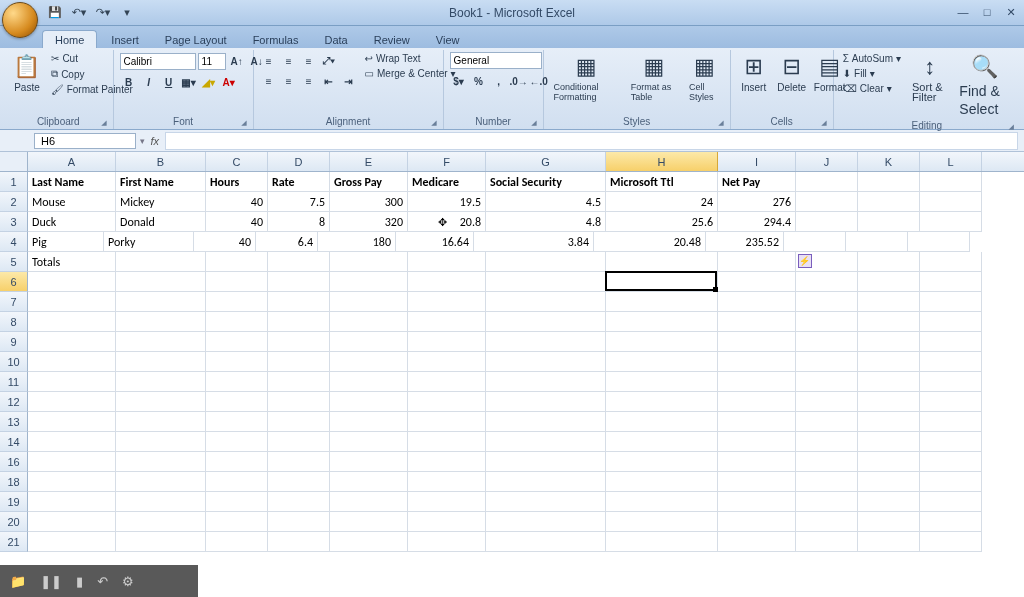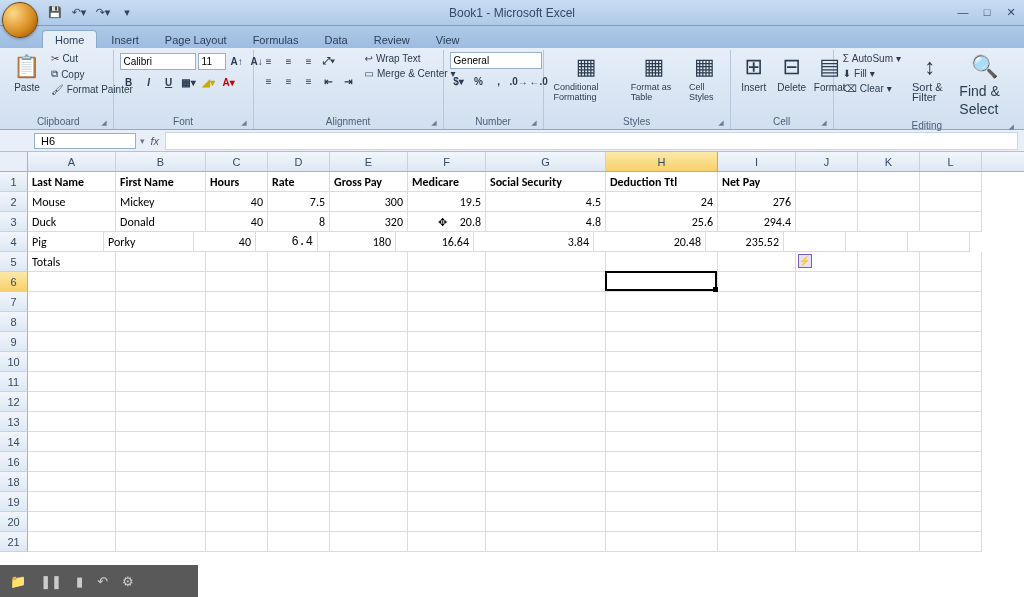--- a/index.html
+++ b/index.html
@@ -268,21 +268,21 @@
         </div>
       <div class="big-btn">
           <span class="icon">⊟</span>
           <span>Delete</span>
         </div>
       <div class="big-btn">
           <span class="icon">▤</span>
           <span>Format</span>
         </div>
     </div>
-    <div class="group-label">Cell</div>
+    <div class="group-label">Cells</div>
   </div>
 
   <div class="group" style="border-right:none">
     <div class="group-body">
       <div class="col">
         <div class="small-btn">Σ <span>AutoSum</span> ▾</div>
         <div class="small-btn">⬇ <span>Fill</span> ▾</div>
         <div class="small-btn">⌫ <span>Clear</span> ▾</div>
       </div>
       <div class="big-btn">
@@ -324,21 +324,21 @@
   <div class="rows" id="gridrows">
       <div class="gridrow">
         <div class="rh">1</div>
         <div class="cell bold" style="width: 88px;">Last Name</div>
         <div class="cell bold" style="width: 90px;">First Name</div>
         <div class="cell bold" style="width: 62px;">Hours</div>
         <div class="cell bold" style="width: 62px;">Rate</div>
         <div class="cell bold" style="width: 78px;">Gross Pay</div>
         <div class="cell bold" style="width: 78px;">Medicare</div>
         <div class="cell bold" style="width: 120px;">Social Security</div>
-        <div class="cell bold" style="width: 112px;">Deduction Ttl</div>
+        <div class="cell bold" style="width: 112px;">Microsoft Ttl</div>
         <div class="cell bold" style="width: 78px;">Net Pay</div>
         <div class="cell bold" style="width: 62px;"></div>
         <div class="cell bold" style="width: 62px;"></div>
         <div class="cell bold" style="width: 62px;"></div>
       </div>
       <div class="gridrow">
         <div class="rh">2</div>
         <div class="cell" style="width: 88px;">Mouse</div>
         <div class="cell" style="width: 90px;">Mickey</div>
         <div class="cell num" style="width: 62px;">40</div>
@@ -365,21 +365,21 @@
         <div class="cell num" style="width: 78px;">294.4</div>
         <div class="cell" style="width: 62px;"></div>
         <div class="cell" style="width: 62px;"></div>
         <div class="cell" style="width: 62px;"></div>
       </div>
       <div class="gridrow">
         <div class="rh">4</div>
         <div class="cell" style="width: 76px;">Pig</div>
         <div class="cell" style="width: 90px;">Porky</div>
         <div class="cell num" style="width: 62px;">40</div>
-        <div class="cell num" style="width: 62px; font-family: Liberation Mono, monospace;">6.4</div>
+        <div class="cell num" style="width: 62px;">6.4</div>
         <div class="cell num" style="width: 78px;">180</div>
         <div class="cell num" style="width: 78px;">16.64</div>
         <div class="cell num" style="width: 120px;">3.84</div>
         <div class="cell num" style="width: 112px;">20.48</div>
         <div class="cell num" style="width: 78px;">235.52</div>
         <div class="cell" style="width: 62px;"></div>
         <div class="cell" style="width: 62px;"></div>
         <div class="cell" style="width: 62px;"></div>
       </div>
       <div class="gridrow">

